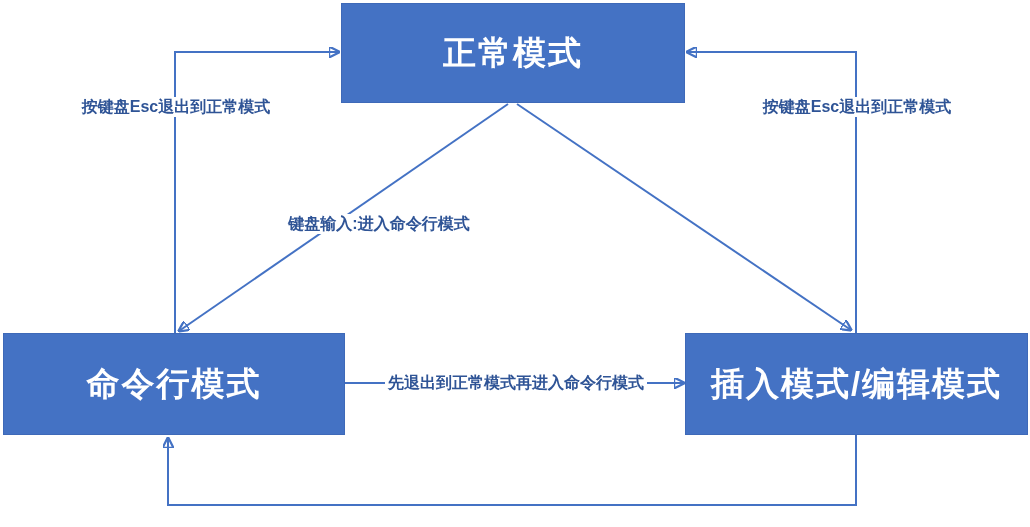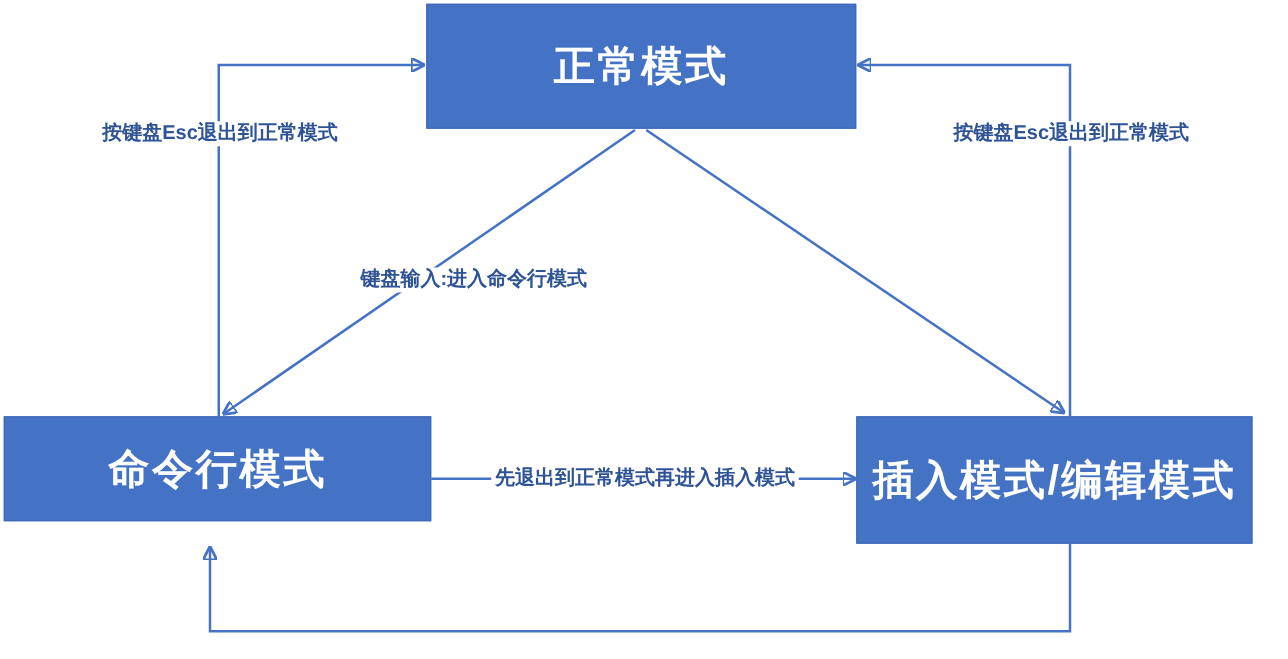--- a/index.html
+++ b/index.html
@@ -35,22 +35,22 @@
     display: flex;
     align-items: center;
     justify-content: center;
     color: #ffffff;
     font-size: 33px;
     font-weight: 700;
     letter-spacing: 2px;
     white-space: nowrap;
   }
   .node-normal  { left: 341px; top: 3px;   width: 344px; height: 100px; }
-  .node-command { left: 3px;   top: 333px; width: 342px; height: 84px; }
-  .node-insert  { left: 685px; top: 333px; width: 317px; height: 102px; }
+  .node-command { left: 3px;   top: 333px; width: 342px; height: 102px; }
+  .node-insert  { left: 685px; top: 333px; width: 343px; height: 102px; }
   .edge-label {
     position: absolute;
     transform: translate(-50%, -50%);
     background: #ffffff;
     color: #2F5496;
     font-size: 16px;
     font-weight: 700;
     white-space: nowrap;
     padding: 0 3px;
     line-height: 1.25;
@@ -93,16 +93,16 @@
     <span>插入模式/编辑模式</span>
   </div>
 
   <div class="edge-label lbl-esc-left">按键盘Esc退出到正常模式</div>
 
   <div class="edge-label lbl-esc-right">按键盘Esc退出到正常模式</div>
 
   <div class="edge-label lbl-enter-cmd">键盘输入:进入命令行模式</div>
 
 
-  <div class="edge-label lbl-cmd-insert">先退出到正常模式再进入插入模式</div>
+  <div class="edge-label lbl-cmd-insert">先退出到正常模式再进入命令行模式</div>
 
 
 </div>
 
 </body></html>

